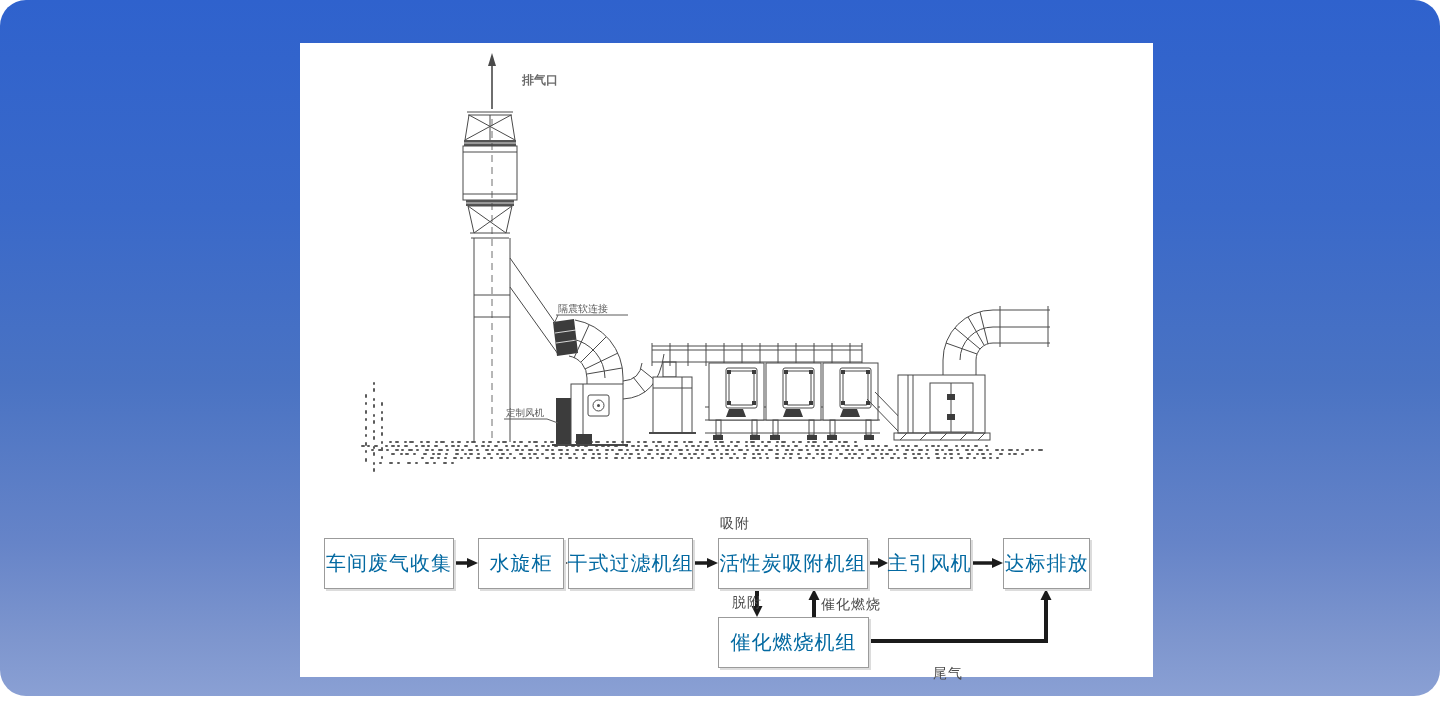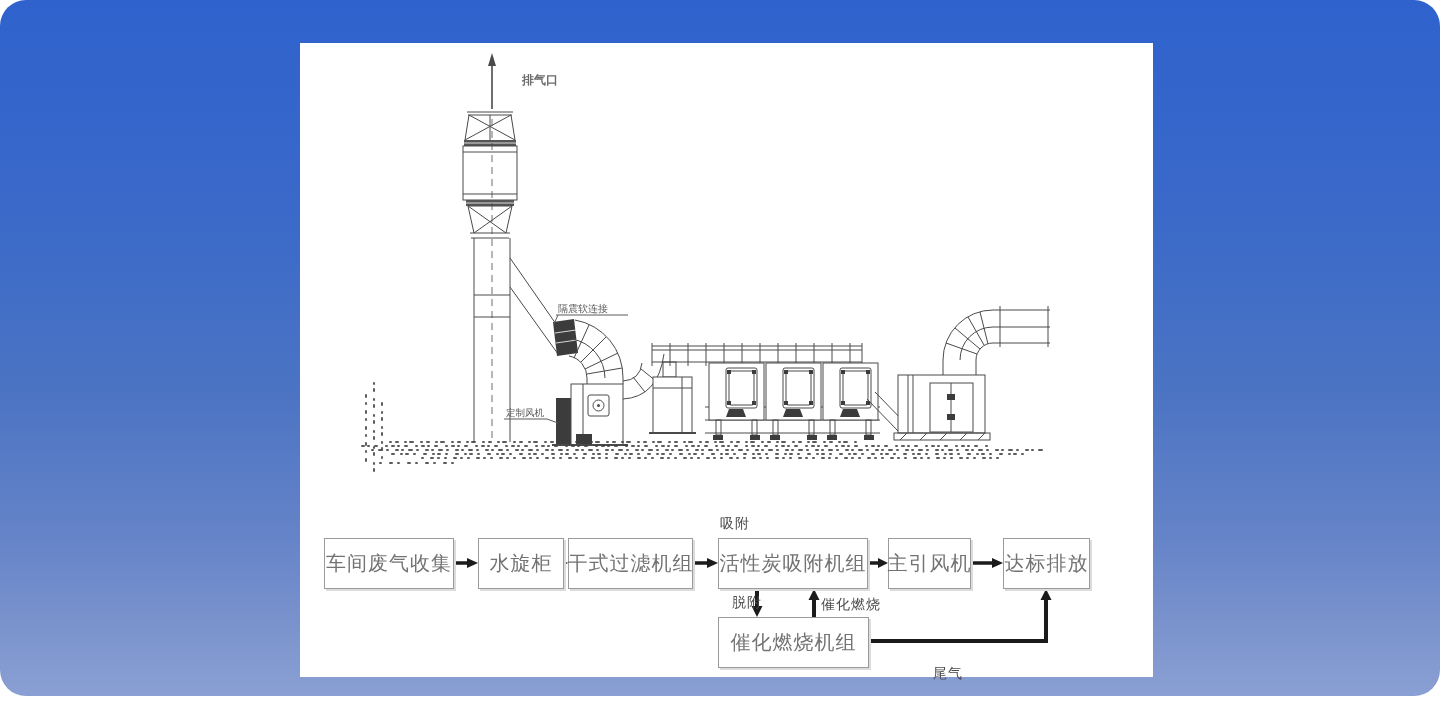--- a/index.html
+++ b/index.html
@@ -3,21 +3,21 @@
 <meta charset="utf-8">
 <style>
   html,body{margin:0;padding:0;background:#ffffff;width:1440px;height:720px;overflow:hidden;
     font-family:"Liberation Sans","DejaVu Sans",sans-serif;}
   .screen{position:absolute;left:0;top:0;width:1440px;height:696px;border-radius:26px;
     background:linear-gradient(180deg,#2f62cd 0%,#3a69c9 30%,#4a73c3 55%,#6684c8 78%,#7e96ce 92%,#8aa0d4 100%);}
   .panel{position:absolute;left:300px;top:43px;width:839px;height:634px;background:#ffffff;padding-left:14px;}
   .panel svg{position:absolute;left:0;top:0;}
   .fc-box{position:absolute;box-sizing:border-box;border:1px solid #9b9b9b;background:#fff;
     box-shadow:2px 2px 0 #dcdcdc;display:flex;align-items:center;justify-content:center;
-    font-family:"Liberation Serif","DejaVu Serif",serif;font-size:20px;color:#737373;
+    font-family:"Liberation Serif","DejaVu Serif",serif;font-size:20px;color:#0369a1;
     white-space:nowrap;letter-spacing:1px;}
   .edge-label{position:absolute;font-size:14px;color:#4a4a4a;letter-spacing:1px;
     font-family:"Liberation Serif","DejaVu Serif",serif;white-space:nowrap;}
   .drw-text{font-family:"Liberation Serif","DejaVu Serif",serif;}
 </style>
 </head>
 <body>
 
 <div class="screen">
   <div class="panel">

